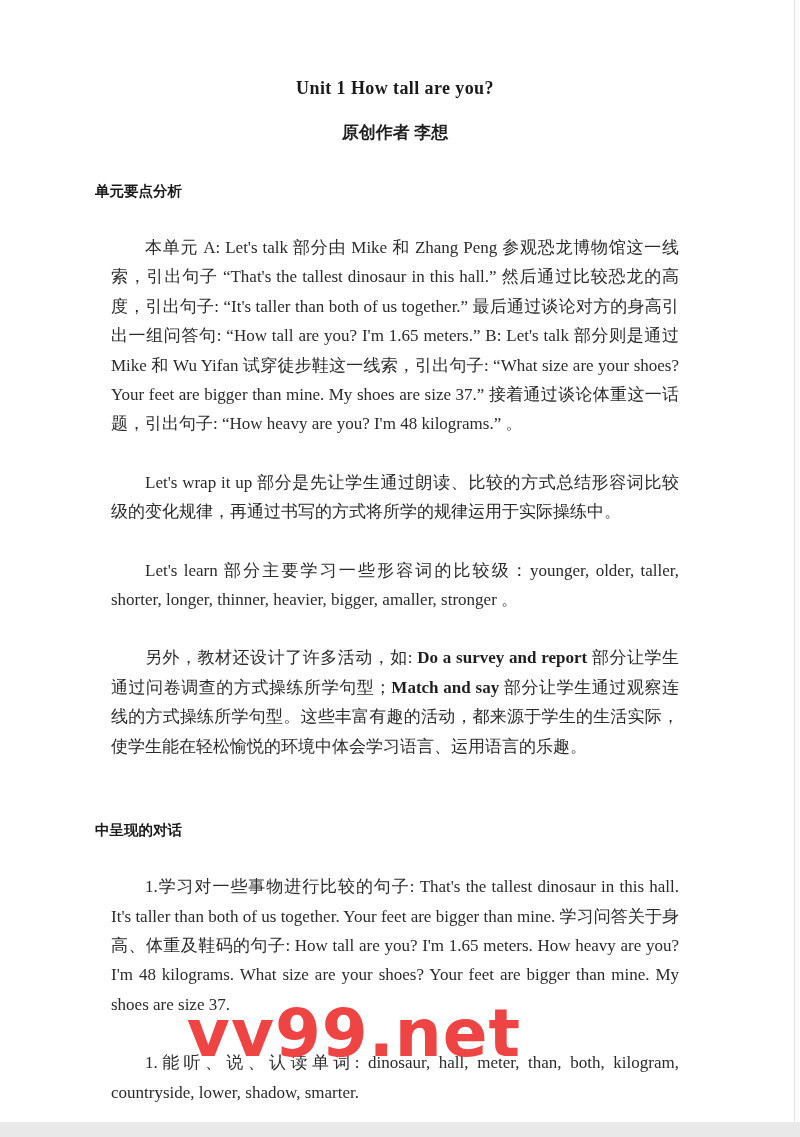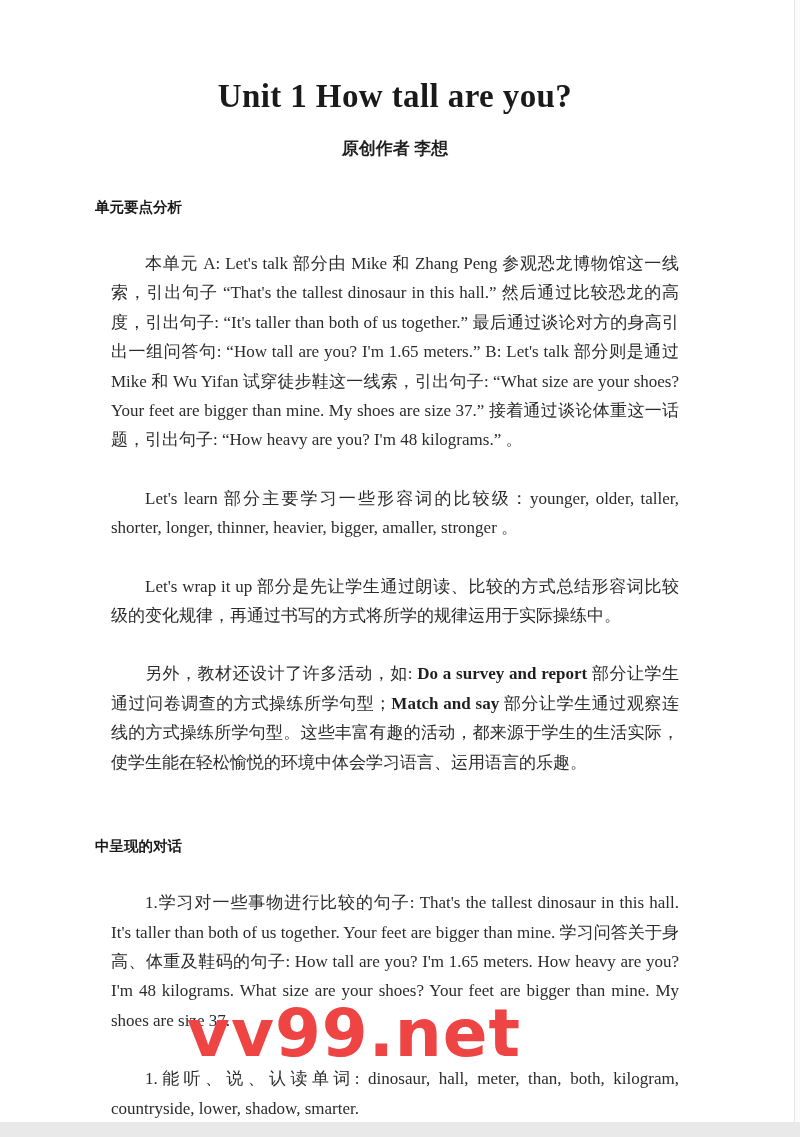--- a/index.html
+++ b/index.html
@@ -61,21 +61,21 @@
     width: 600px;
   }
 
   
   .doc-title {
     margin: 0;
     padding-top: 78px;
     text-align: center;
     font-family: "Liberation Serif", "DejaVu Serif", serif;
     font-weight: bold;
-    font-size: 33px;
+    font-size: 18px;
     letter-spacing: 0.4px;
     color: #1a1a1a;
   }
   .doc-author {
     margin: 0;
     padding-top: 22px;
     text-align: center;
     font-family: "Liberation Sans", "DejaVu Sans", sans-serif;
     font-weight: bold;
     font-size: 17px;
@@ -136,22 +136,22 @@
 
   <div class="content">
 
     <h1 class="doc-title">Unit 1 How tall are you?</h1>
 
     <div class="doc-author">原创作者 李想</div>
 
     <h2 class="section-heading sec1-heading">单元要点分析</h2>
 
     <p class="body indent first">本单元 A: Let's talk 部分由 Mike 和 Zhang Peng 参观恐龙博物馆这一线索，引出句子 “That's the tallest dinosaur in this hall.” 然后通过比较恐龙的高度，引出句子: “It's taller than both of us together.” 最后通过谈论对方的身高引出一组问答句: “How tall are you? I'm 1.65 meters.” B: Let's talk 部分则是通过 Mike 和 Wu Yifan 试穿徒步鞋这一线索，引出句子: “What size are your shoes? Your feet are bigger than mine. My shoes are size 37.” 接着通过谈论体重这一话题，引出句子: “How heavy are you? I'm 48 kilograms.” 。</p>
+    <p class="body indent">Let's wrap it up 部分是先让学生通过朗读、比较的方式总结形容词比较级的变化规律，再通过书写的方式将所学的规律运用于实际操练中。</p>
     <p class="body indent">Let's learn 部分主要学习一些形容词的比较级：younger, older, taller, shorter, longer, thinner, heavier, bigger, amaller, stronger 。</p>
-    <p class="body indent">Let's wrap it up 部分是先让学生通过朗读、比较的方式总结形容词比较级的变化规律，再通过书写的方式将所学的规律运用于实际操练中。</p>
     <p class="body indent">另外，教材还设计了许多活动，如: <span class="b">Do a survey and report</span> 部分让学生通过问卷调查的方式操练所学句型；<span class="b">Match and say</span> 部分让学生通过观察连线的方式操练所学句型。这些丰富有趣的活动，都来源于学生的生活实际，使学生能在轻松愉悦的环境中体会学习语言、运用语言的乐趣。</p>
 
     <h2 class="section-heading sec2-heading">中呈现的对话</h2>
 
     <p class="body indent first">1.学习对一些事物进行比较的句子: That's the tallest dinosaur in this hall. It's taller than both of us together. Your feet are bigger than mine. 学习问答关于身高、体重及鞋码的句子: How tall are you? I'm 1.65 meters. How heavy are you? I'm 48 kilograms. What size are your shoes? Your feet are bigger than mine. My shoes are size 37.</p>
     <p class="body indent">1.能听、说、认读单词: dinosaur, hall, meter, than, both, kilogram, countryside, lower, shadow, smarter.</p>
     <p class="body indent">4.会唱歌曲 <span class="i">My learn cat</span>。</p>
     <p class="body indent">8.能听懂、会说 PartA、B 中 let's talk、let's learn 中呈现的对话，并能在实际中得以运用。</p>
 
   </div>

